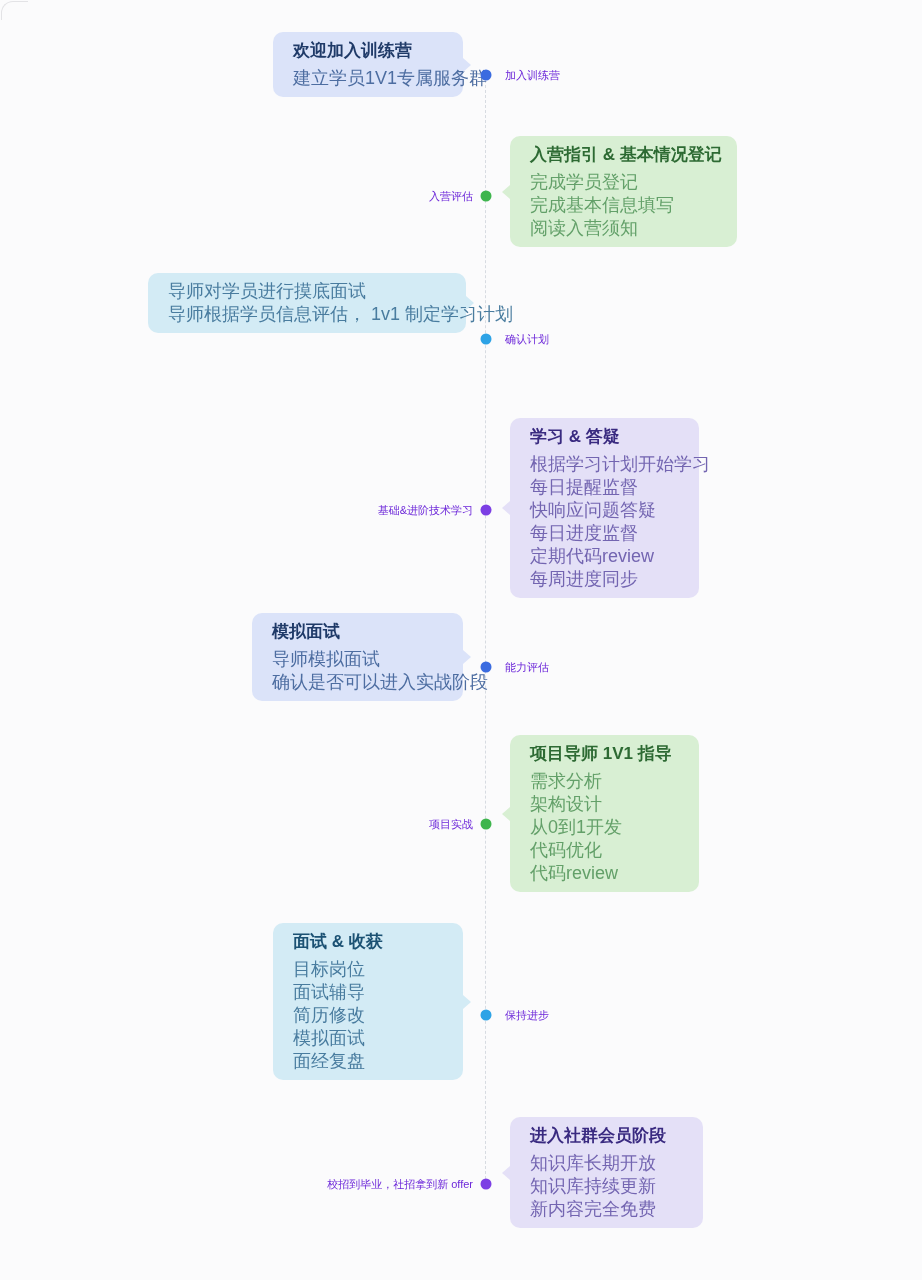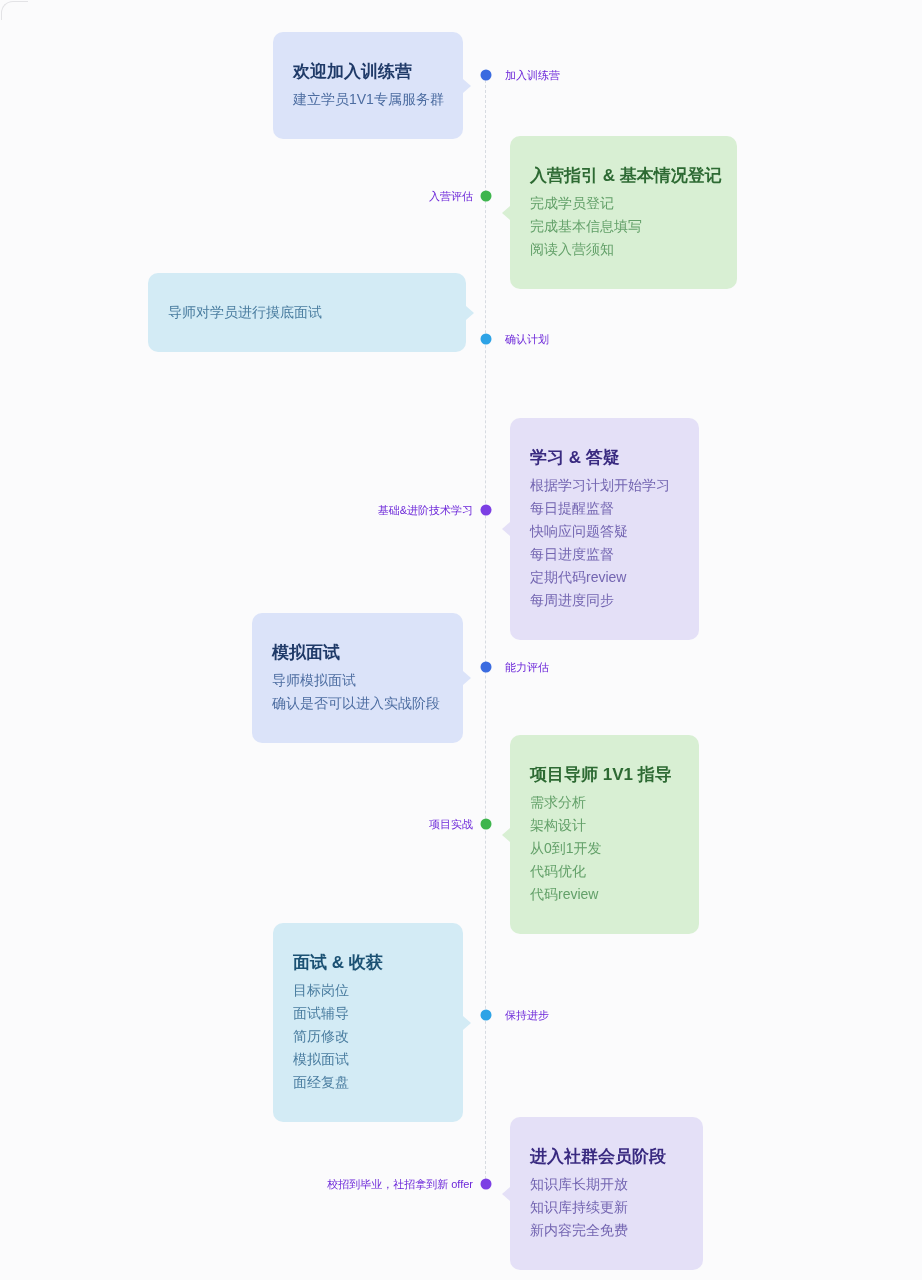--- a/index.html
+++ b/index.html
@@ -28,32 +28,32 @@
   
   .theme-blue  {--bg:#dbe3f9;--title:#1f3a68;--body:#4d6da1;--dot:#3a6be0;}
   .theme-green {--bg:#d8efd3;--title:#2d6a33;--body:#63a069;--dot:#3eb54d;}
   .theme-cyan  {--bg:#d3ebf5;--title:#1b5173;--body:#497c9f;--dot:#2da3e6;}
   .theme-purple{--bg:#e4e0f7;--title:#392a80;--body:#7365b1;--dot:#7c3fe4;}
 
   .card{
     position:absolute;
     background:var(--bg);
     border-radius:10px;
-    padding:28px 20px;
+    padding:7px 20px;
     box-sizing:border-box;
   }
   .card-title{
     color:var(--title);
     font-size:17px;font-weight:700;
     line-height:24px;margin-bottom:4px;
     white-space:nowrap;
   }
   .card-item{
     color:var(--body);
-    font-size:14px;line-height:23px;
+    font-size:18px;line-height:23px;
     white-space:nowrap;
   }
   
   .side-left .card::after{
     content:'';position:absolute;right:-8px;top:50%;
     transform:translateY(-50%);
     border-left:8px solid var(--bg);
     border-top:7px solid transparent;
     border-bottom:7px solid transparent;
   }
@@ -118,20 +118,21 @@
       <div class="card-item">完成基本信息填写</div>
       <div class="card-item">阅读入营须知</div>
     </div>
     <span class="dot"></span>
     <div class="lbl">入营评估</div>
   </div>
 
   <div class="s2 side-left theme-cyan">
     <div class="card">
       <div class="card-item">导师对学员进行摸底面试</div>
+      <div class="card-item">导师根据学员信息评估， 1v1 制定学习计划</div>
     </div>
     <span class="dot"></span>
     <div class="lbl">确认计划</div>
   </div>
 
   <div class="s3 side-right theme-purple">
     <div class="card">
       <div class="card-title">学习 &amp; 答疑</div>
       <div class="card-item">根据学习计划开始学习</div>
       <div class="card-item">每日提醒监督</div>

